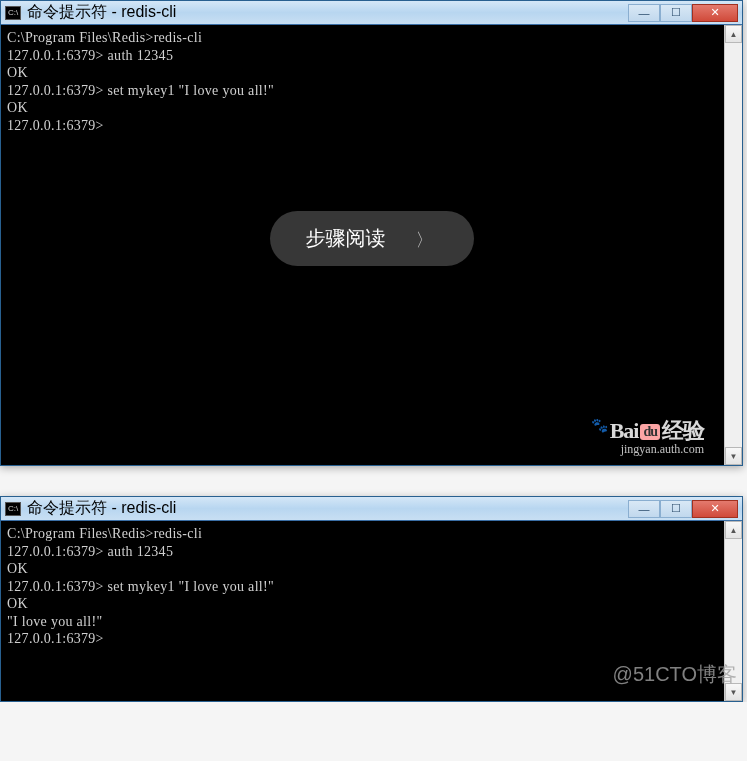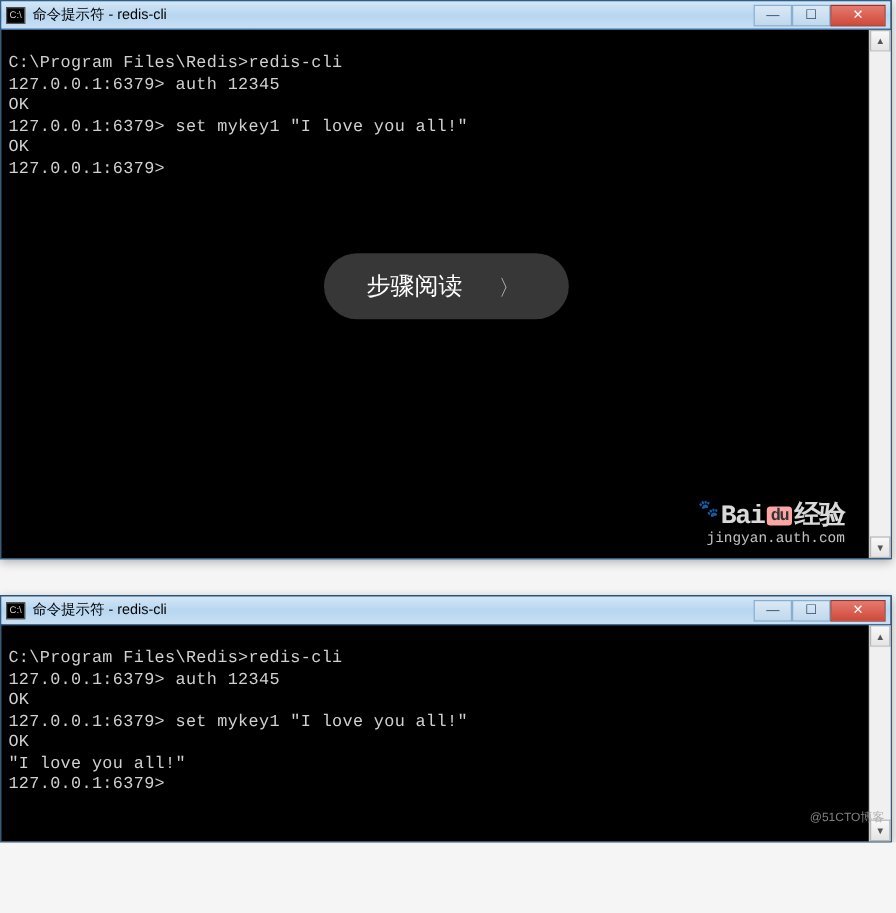--- a/index.html
+++ b/index.html
@@ -33,21 +33,21 @@
       border: 1px solid #555;
       display: inline-flex;
       align-items: center;
       justify-content: center;
       margin-right: 6px;
       font-size: 8px;
       color: #ccc;
     }
     .title-text {
       color: #000;
-      font-size: 12px;
+      font-size: 16px;
       font-weight: normal;
       flex: 1;
       white-space: nowrap;
       overflow: hidden;
     }
     .window-controls {
       display: flex;
       gap: 0;
       margin-left: auto;
     }
@@ -72,22 +72,22 @@
       color: #fff;
       width: 46px;
     }
     .terminal-wrap {
       display: flex;
       background: #fff;
     }
     .terminal-body {
       flex: 1;
       background: #000;
-      padding: 20px 6px;
-      font-family: Liberation Mono, monospace;
+      padding: 4px 6px;
+      font-family: Liberation Serif, serif;
       font-size: 14px;
       line-height: 1.25;
       color: #d0d0d0;
       min-height: 440px;
       position: relative;
     }
     .terminal-body.short {
       min-height: 180px;
     }
     .term-line {
@@ -170,21 +170,21 @@
     .watermark-baidu .sub {
       font-size: 12px;
       color: rgba(255,255,255,0.75);
       margin-top: -2px;
     }
     .watermark-51cto {
       position: absolute;
       right: 10px;
       bottom: 14px;
       color: rgba(160,160,160,0.8);
-      font-size: 10px;
+      font-size: 20px;
       z-index: 20;
     }
   </style>
 </head>
 <body>
 
 <div class="cmd-window">
   <div class="title-bar">
     <span class="title-icon">C:\</span>
     <span class="title-text">命令提示符 - redis-cli</span>

